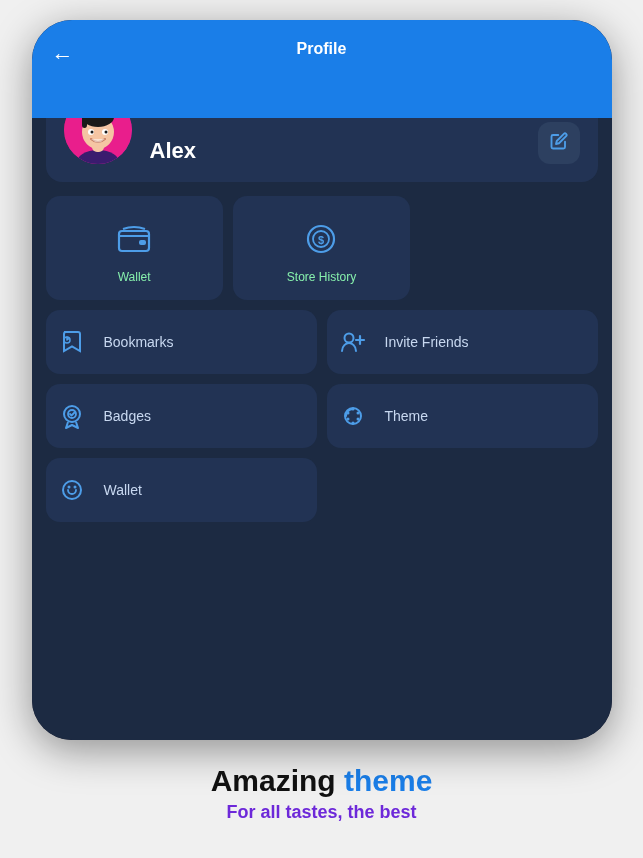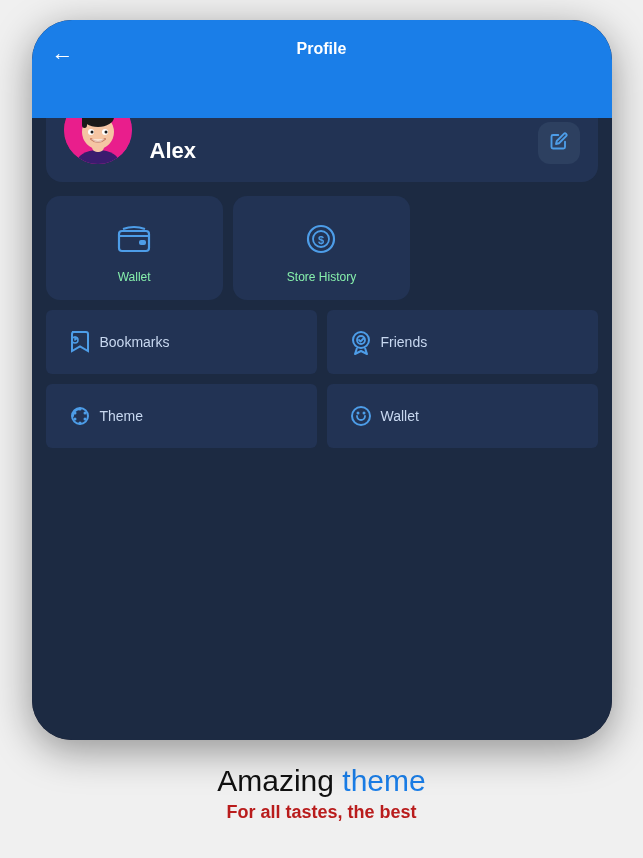--- a/index.html
+++ b/index.html
@@ -168,26 +168,26 @@
     
     .list-section {
       display: grid;
       grid-template-columns: 1fr 1fr;
       gap: 10px;
       margin-top: 10px;
     }
 
     .list-item {
       background: #223354;
-      border-radius: 6px;
-      padding: 16px 18px;
+      border-radius: 14px;
+      padding: 16px 10px;
       display: flex;
       align-items: center;
       cursor: pointer;
-      gap: 4px;
+      gap: 16px;
     }
 
     .list-icon {
       width: 32px;
       height: 32px;
       display: flex;
       align-items: center;
       justify-content: center;
       flex-shrink: 0;
     }
@@ -205,32 +205,32 @@
 
     
     .bottom-section {
       padding: 24px 20px 10px 20px;
       text-align: center;
       flex-shrink: 0;
     }
 
     .amazing-text {
       font-size: 30px;
-      font-weight: 400;
+      font-weight: 700;
       color: #111;
     }
 
     .amazing-text .highlight {
       color: #1a7ee8;
     }
 
     .sub-text {
       font-size: 18px;
       font-weight: 700;
-      color: #b91c1c;
+      color: #6d28d9;
       margin-top: 4px;
     }
   </style>
 </head>
 <body>
 
 <div class="phone-frame">
   <div class="phone-inner">
 
     <div class="header">
@@ -311,31 +311,42 @@
           <div class="list-icon">
             <svg viewBox="0 0 26 26" fill="none" xmlns="http://www.w3.org/2000/svg">
               <path d="M5 3 h14 a2 2 0 0 1 2 2 v17 l-8-4.5 -8 4.5 V5 a2 2 0 0 1 2-2z" stroke="#4d9de8" stroke-width="2" fill="none"></path>
               <circle cx="8" cy="11" r="3" stroke="#4d9de8" stroke-width="1.5" fill="none"></circle>
               <path d="M8 11 L8 8 M10 9.5 L8 11" stroke="#4d9de8" stroke-width="1.5" stroke-linecap="round"></path>
             </svg>
           </div>
           <span class="list-label">Bookmarks</span>
         </div>
 
+        <div class="list-item">
+          <div class="list-icon">
+            <svg viewBox="0 0 26 26" fill="none" xmlns="http://www.w3.org/2000/svg">
+              <circle cx="9" cy="9" r="4.5" stroke="#4d9de8" stroke-width="2" fill="none"></circle>
+              <path d="M2 22 C2 17 6 14 9 14 C12 14 16 17 16 22" stroke="#4d9de8" stroke-width="2" fill="none" stroke-linecap="round"></path>
+              <line x1="20" y1="7" x2="20" y2="15" stroke="#4d9de8" stroke-width="2.2" stroke-linecap="round"></line>
+              <line x1="16" y1="11" x2="24" y2="11" stroke="#4d9de8" stroke-width="2.2" stroke-linecap="round"></line>
+            </svg>
+          </div>
+          <span class="list-label">Invite Friends</span>
+        </div>
 
         <div class="list-item">
           <div class="list-icon">
             <svg viewBox="0 0 26 26" fill="none" xmlns="http://www.w3.org/2000/svg">
               <circle cx="13" cy="11" r="8" stroke="#4d9de8" stroke-width="2" fill="none"></circle>
               <circle cx="13" cy="11" r="4" stroke="#4d9de8" stroke-width="1.8" fill="none"></circle>
               <path d="M9 19 L7 25 L13 22 L19 25 L17 19" stroke="#4d9de8" stroke-width="2" fill="none" stroke-linejoin="round"></path>
               <path d="M11 11 L12.5 12.5 L16 9" stroke="#4d9de8" stroke-width="1.8" stroke-linecap="round" stroke-linejoin="round"></path>
             </svg>
           </div>
-          <span class="list-label">Friends</span>
+          <span class="list-label">Badges</span>
         </div>
 
 
         <div class="list-item">
           <div class="list-icon">
             <svg viewBox="0 0 26 26" fill="none" xmlns="http://www.w3.org/2000/svg">
               <circle cx="13" cy="13" r="8" stroke="#4d9de8" stroke-width="2" fill="none"></circle>
               <path d="M6 13 A7 7 0 0 1 13 6" stroke="#4d9de8" stroke-width="2" stroke-linecap="round" fill="none"></path>
               <circle cx="8" cy="10" r="1.5" fill="#4d9de8"></circle>
               <circle cx="13" cy="6" r="1.5" fill="#4d9de8"></circle>

